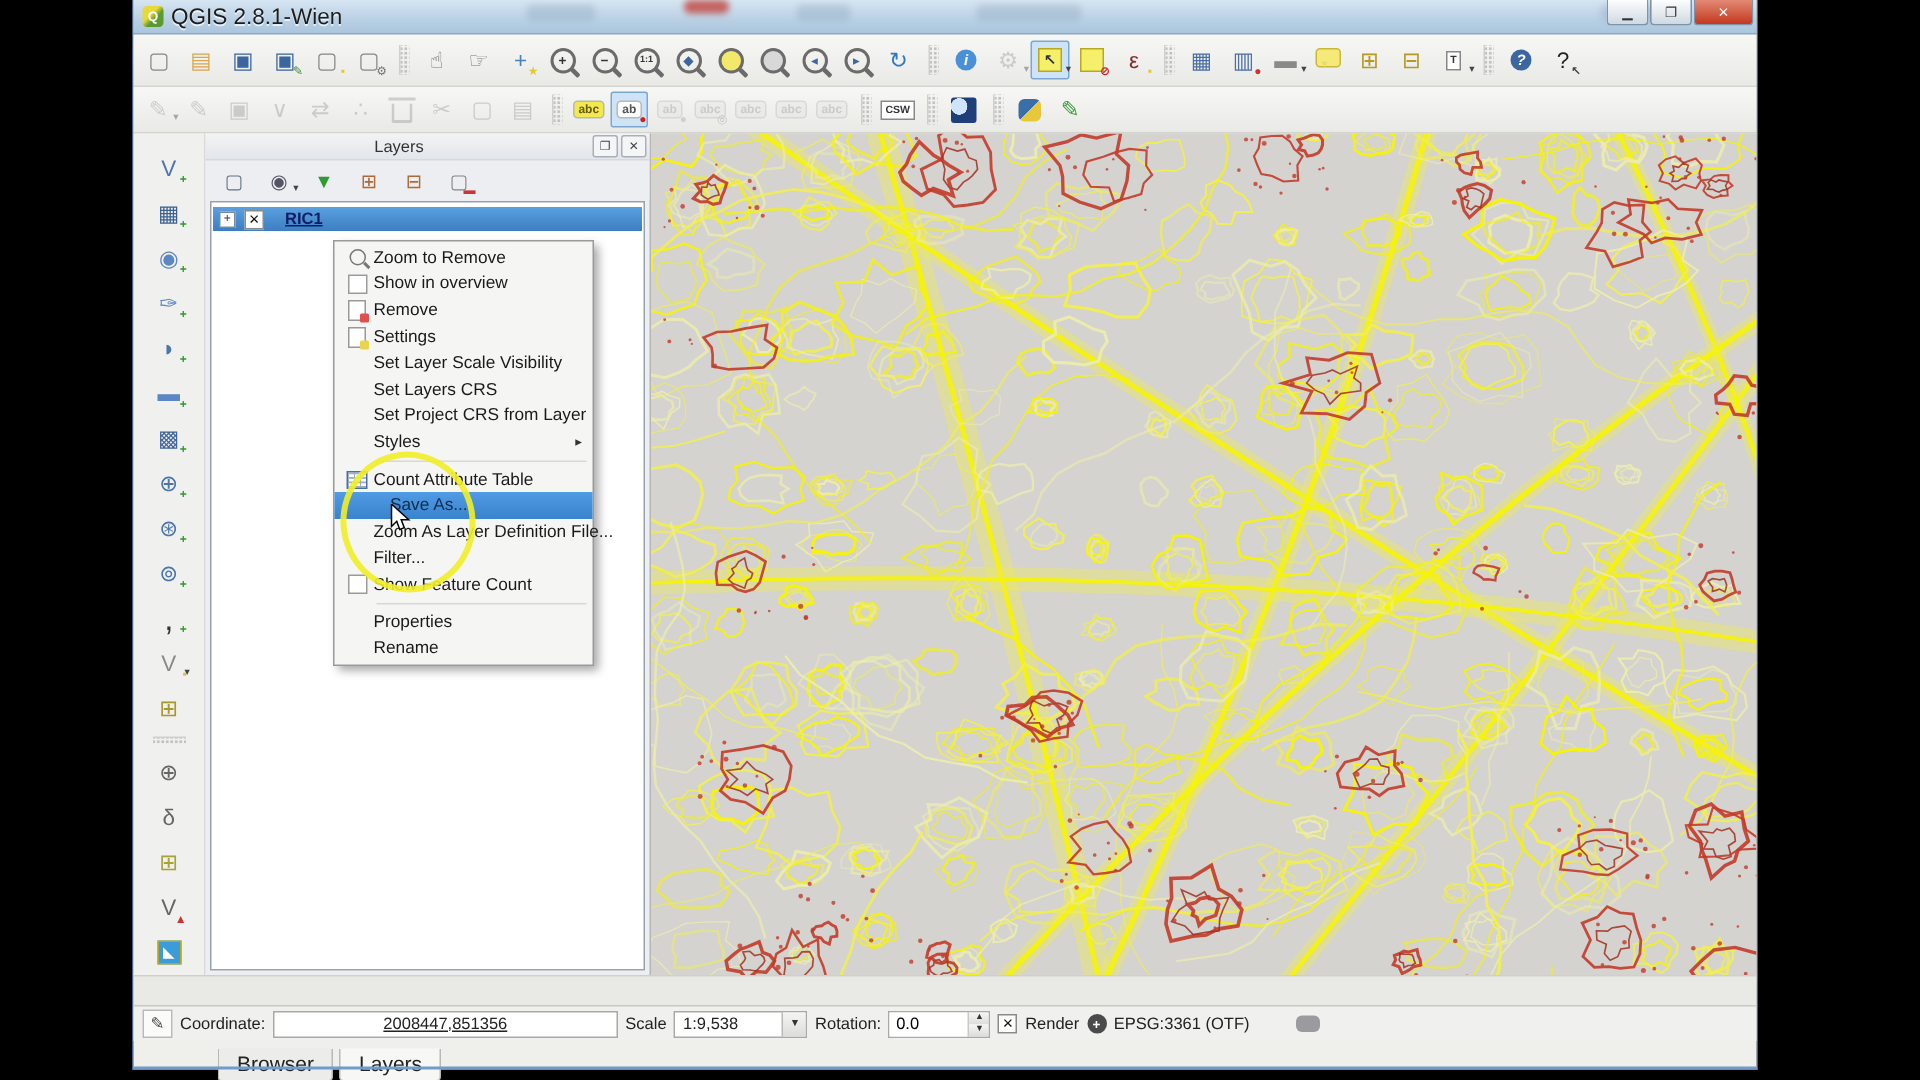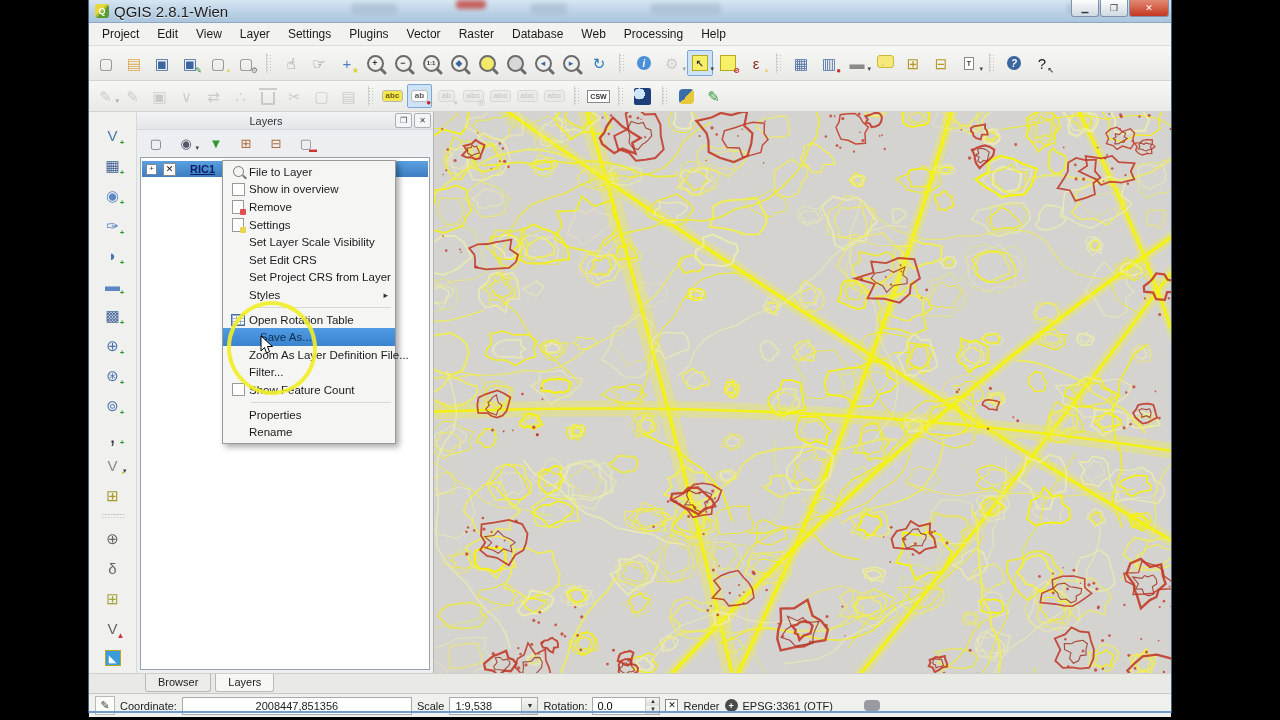--- a/index.html
+++ b/index.html
@@ -75,22 +75,22 @@
              background:linear-gradient(#5aa0e0,#3d7ec0);padding-left:4px;}
   .expander{width:9px;height:9px;border:1px solid #7a8a99;background:#fff;font-size:8px;line-height:7px;text-align:center;color:#333;margin-right:6px;}
   .chk{width:11px;height:11px;border:1px solid #8a8a8a;background:#fff;font-size:9px;font-weight:bold;line-height:11px;text-align:center;color:#111;}
   .layer-row .chk{margin-right:14px;}
   .layer-label{font-size:11px;font-weight:bold;color:#0d1d66;text-decoration:underline;}
   
   #map-canvas{flex:1;position:relative;background:#d4d3cf;overflow:hidden;}
   #map-canvas svg{position:absolute;left:0;top:0;width:100%;height:100%;}
   
   #dock-tabs{height:19px;background:#e9e9e6;border-top:1px solid #cfcfcc;display:flex;align-items:flex-start;padding-left:56px;}
-  .dtab{font-size:11px;color:#222;padding:2px 12px 3px 12px;border:1px solid #b9b9b6;border-top:none;
-        background:#ececea;border-radius:0 0 3px 3px;margin-right:4px;}
+  .dtab{font-size:14px;color:#222;padding:2px 12px 3px 12px;border:1px solid #b9b9b6;border-top:none;
+        background:#ececea;border-radius:0 0 3px 3px;margin-right:4px;margin-top:48px;}
   .dtab.active{background:#f7f7f5;}
   
   #statusbar{height:23px;background:#f0f0ef;border-top:1px solid #c8c8c6;display:flex;align-items:center;
              font-size:11px;color:#222;padding:0 6px;gap:5px;}
   .sb-msg{width:262px;height:16px;line-height:16px;border:1px solid #b9b9b7;background:#f4f4f2;
           padding:0 4px;font-size:10.5px;color:#333;white-space:nowrap;overflow:hidden;}
   .sb-icon{width:18px;height:17px;border:1px solid #b9b9b7;background:#fbfbfa;display:flex;align-items:center;justify-content:center;font-size:11px;color:#444;}
   .sb-input{height:16px;border:1px solid #a9a9a7;background:#fff;font-size:11px;text-align:center;
             font-family:"Liberation Sans",sans-serif;color:#222;padding:0 2px;}
   #coordinate-input{width:224px;text-decoration:underline;}
@@ -145,34 +145,20 @@
       <div class="smudge" style="left:442px;width:36px;"></div>
       <div class="smudge" style="left:562px;width:70px;"></div>
       <div class="smudge" style="left:978px;width:56px;"></div>
       <div class="wctrl">
         <div class="wbtn">▁</div>
         <div class="wbtn">❐</div>
         <div class="wbtn close">✕</div>
       </div>
     </div>
 
-    <div class="menubar">
-        <div class="mi">Project</div>
-        <div class="mi">Edit</div>
-        <div class="mi">View</div>
-        <div class="mi">Layer</div>
-        <div class="mi">Settings</div>
-        <div class="mi">Plugins</div>
-        <div class="mi">Vector</div>
-        <div class="mi">Raster</div>
-        <div class="mi">Database</div>
-        <div class="mi">Web</div>
-        <div class="mi">Processing</div>
-        <div class="mi">Help</div>
-      </div>
 
     <div class="tbrow" id="toolbar1">
         <div class="tb-btn">
           <span class="g" style="color: rgb(138, 138, 138);">▢</span>
         </div>
         <div class="tb-btn">
           <span class="g" style="color: rgb(217, 168, 78);">▤</span>
         </div>
         <div class="tb-btn">
           <span class="g" style="color: rgb(59, 102, 160);">▣</span>
@@ -1288,21 +1274,21 @@
       <div class="sbubble"></div>
     </div>
     <div id="win-bottom-strip"></div>
   </div>
 
   <div id="context-menu">
       <div class="cm-item">
         <span class="cm-ic">
           <span class="mi-mag"></span>
         </span>
-        <span class="cm-label">File to Layer</span>
+        <span class="cm-label">Zoom to Remove</span>
       </div>
       <div class="cm-item">
         <span class="cm-ic">
           <span class="mi-chk"></span>
         </span>
         <span class="cm-label">Show in overview</span>
       </div>
       <div class="cm-item">
         <span class="cm-ic">
           <span class="mi-page red"></span>
@@ -1314,37 +1300,37 @@
           <span class="mi-page yellow"></span>
         </span>
         <span class="cm-label">Settings</span>
       </div>
       <div class="cm-item">
         <span class="cm-ic"></span>
         <span class="cm-label">Set Layer Scale Visibility</span>
       </div>
       <div class="cm-item">
         <span class="cm-ic"></span>
-        <span class="cm-label">Set Edit CRS</span>
+        <span class="cm-label">Set Layers CRS</span>
       </div>
       <div class="cm-item">
         <span class="cm-ic"></span>
         <span class="cm-label">Set Project CRS from Layer</span>
       </div>
       <div class="cm-item">
         <span class="cm-ic"></span>
         <span class="cm-label">Styles</span>
         <span class="cm-sub">▸</span>
       </div>
       <div class="cm-sep"></div>
       <div class="cm-item">
         <span class="cm-ic">
           <span class="mi-table"></span>
         </span>
-        <span class="cm-label">Open Rotation Table</span>
+        <span class="cm-label">Count Attribute Table</span>
       </div>
       <div class="cm-item hl">
         <span class="cm-ic"></span>
         <span class="cm-label">Save As...</span>
       </div>
       <div class="cm-item">
         <span class="cm-ic"></span>
         <span class="cm-label">Zoom As Layer Definition File...</span>
       </div>
       <div class="cm-item">

